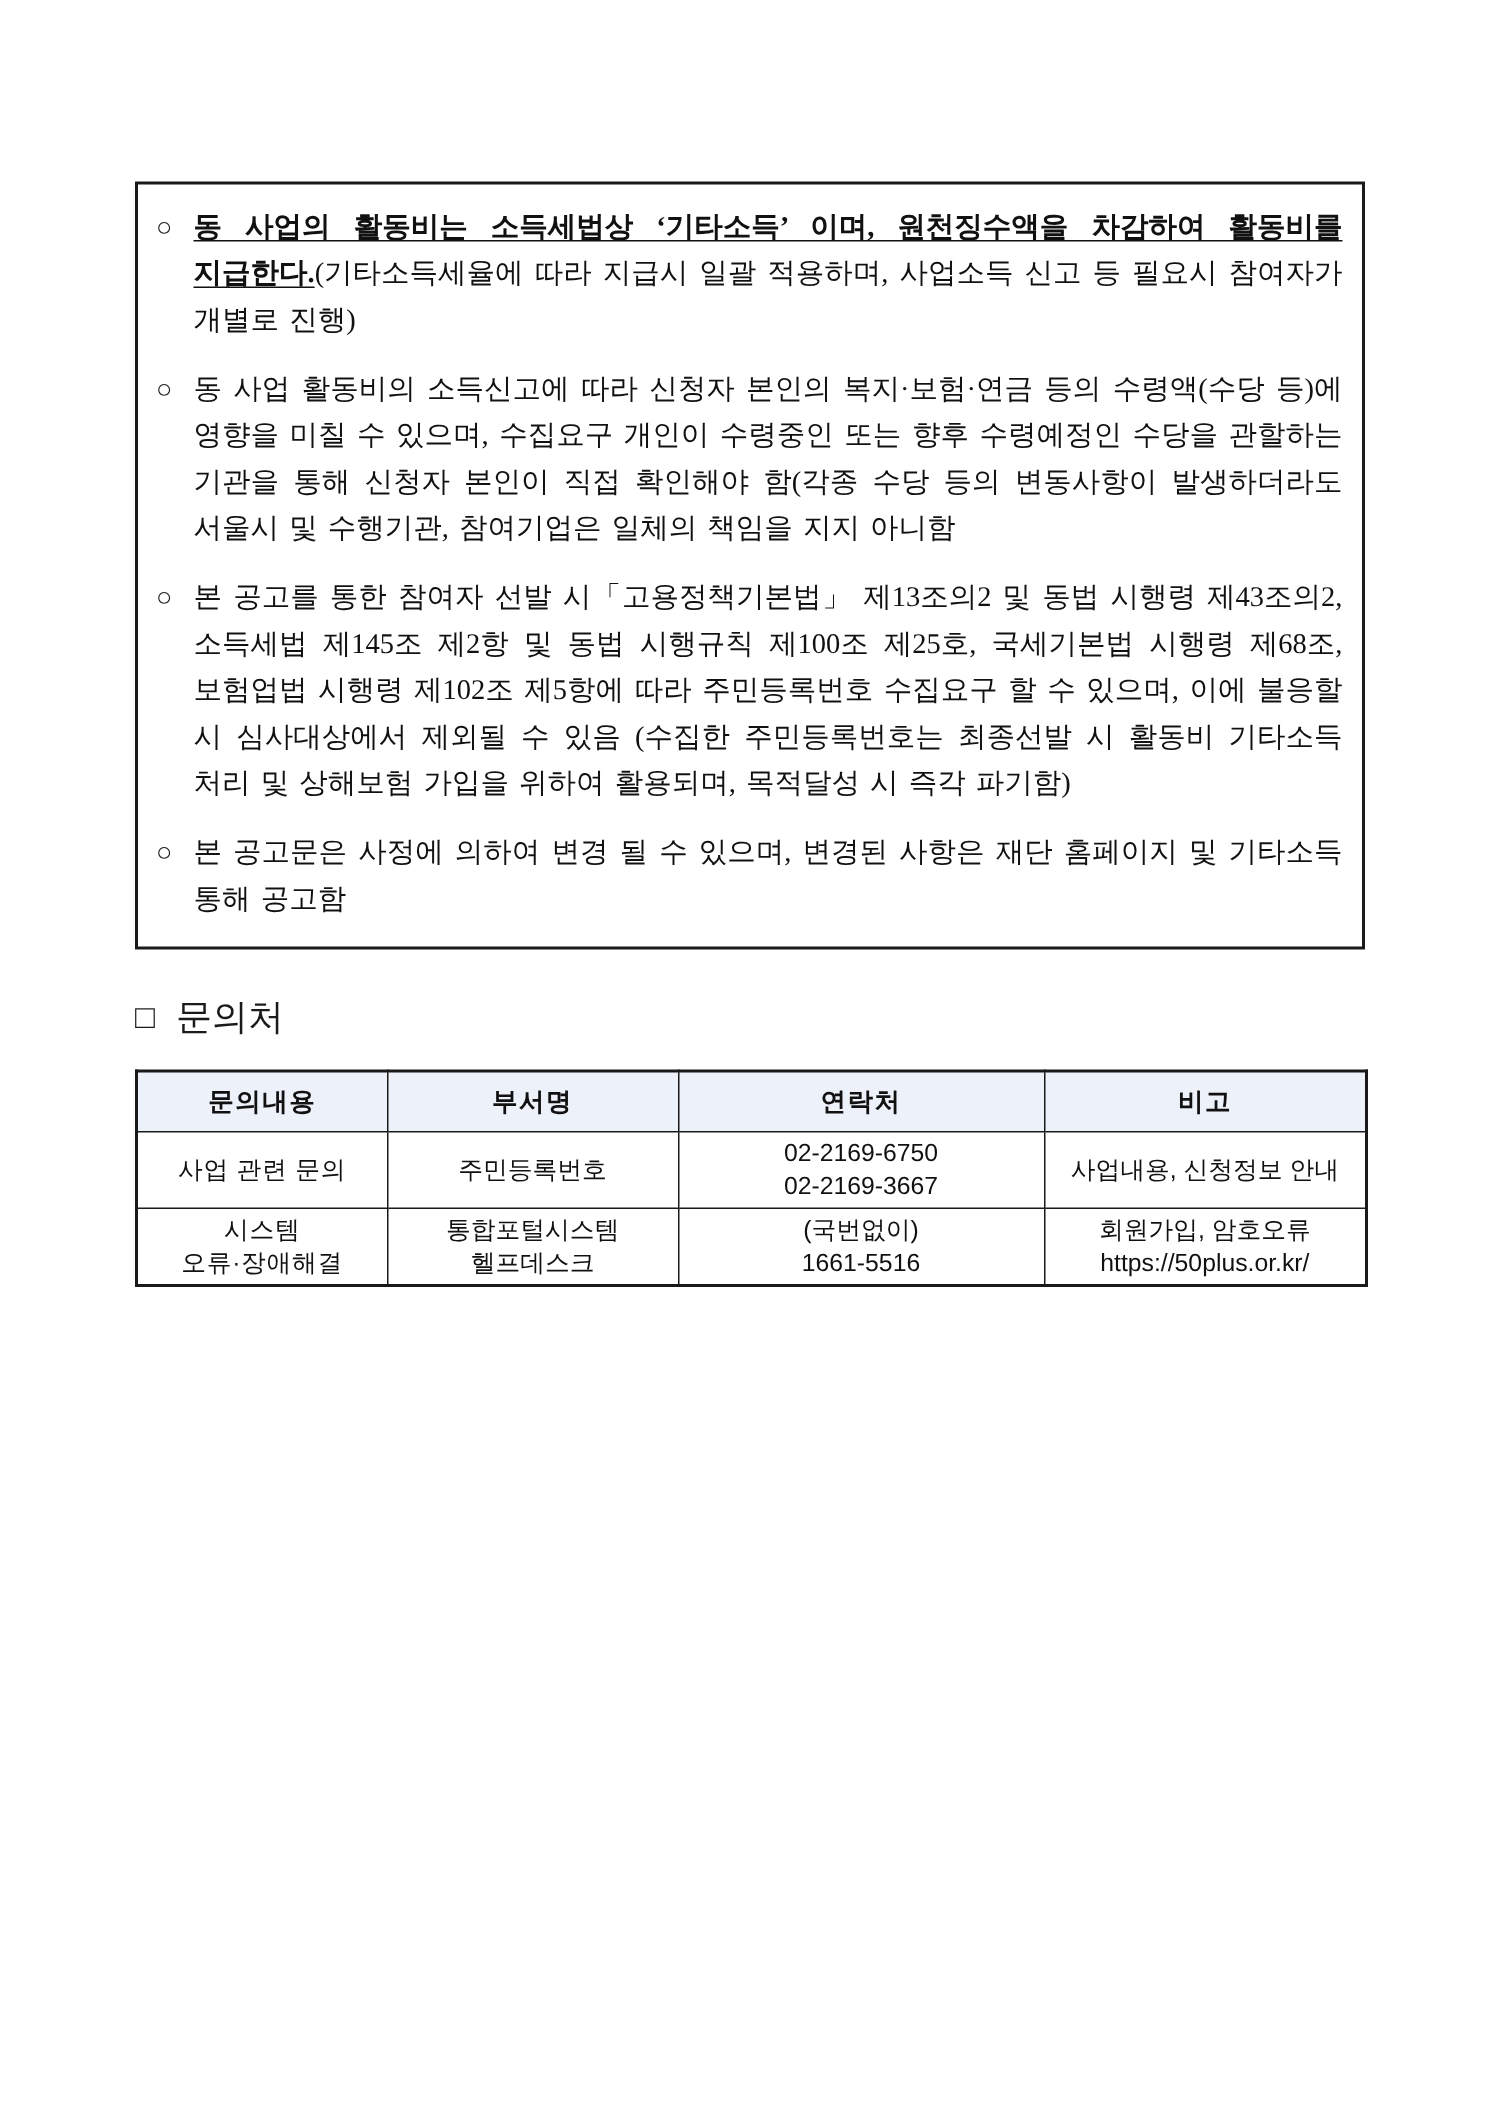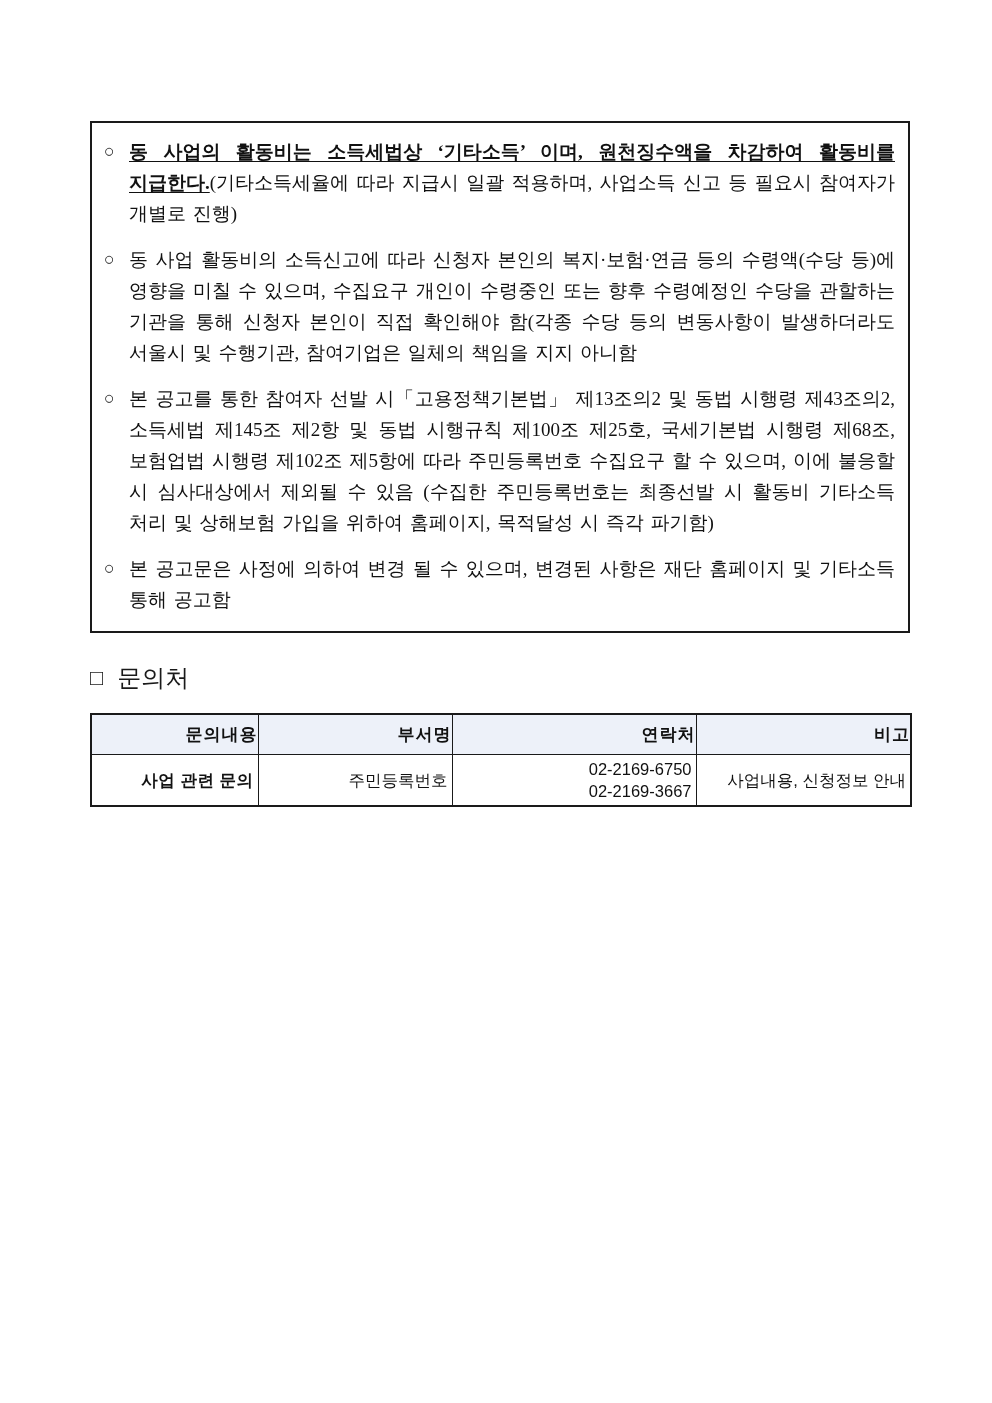--- a/index.html
+++ b/index.html
@@ -68,38 +68,38 @@
   .contact-table {
     margin-top: 19px;
     width: 820px;
     border-collapse: collapse;
     table-layout: fixed;
     font-family: "Liberation Sans", "DejaVu Sans", sans-serif;
     border: 2px solid #1a1a1a;
   }
   .contact-table th, .contact-table td {
     border: 1px solid #1a1a1a;
-    text-align: right;
+    text-align: center;
     vertical-align: middle;
     color: #111111;
   }
   .contact-table th {
     background: #edf1f9;
     font-size: 17px;
     font-weight: bold;
     height: 40px;
     letter-spacing: 1px;
   }
   .contact-table td {
     font-size: 16.5px;
     line-height: 22px;
     padding: 3px 4px;
     height: 48px;
   }
-  .contact-table td.cat { font-weight: bold; letter-spacing: 0.5px; }
+  .contact-table td.cat { font-weight: normal; letter-spacing: 0.5px; }
   .cell-line { display: block; }
 </style>
 </head>
 <body>
 
 <div class="page">
 
   <div class="notice-box">
 
     <div class="bullet">
@@ -107,21 +107,21 @@
       <div class="btext"><span class="bold-underline">동 사업의 활동비는 소득세법상 ‘기타소득’ 이며, 원천징수액을 차감하여 활동비를 지급한다.</span><span>(기타소득세율에 따라 지급시 일괄 적용하며, 사업소득 신고 등 필요시 참여자가 개별로 진행)</span></div>
     </div>
 
     <div class="bullet">
       <span class="marker">○</span>
       <div class="btext">동 사업 활동비의 소득신고에 따라 신청자 본인의 복지·보험·연금 등의 수령액(수당 등)에 영향을 미칠 수 있으며, 수집요구 개인이 수령중인 또는 향후 수령예정인 수당을 관할하는 기관을 통해 신청자 본인이 직접 확인해야 함(각종 수당 등의 변동사항이 발생하더라도 서울시 및 수행기관, 참여기업은 일체의 책임을 지지 아니함</div>
     </div>
 
     <div class="bullet">
       <span class="marker">○</span>
-      <div class="btext">본 공고를 통한 참여자 선발 시「고용정책기본법」 제13조의2 및 동법 시행령 제43조의2, 소득세법 제145조 제2항 및 동법 시행규칙 제100조 제25호, 국세기본법 시행령 제68조, 보험업법 시행령 제102조 제5항에 따라 주민등록번호 수집요구 할 수 있으며, 이에 불응할 시 심사대상에서 제외될 수 있음 (수집한 주민등록번호는 최종선발 시 활동비 기타소득 처리 및 상해보험 가입을 위하여 홈페이지, 목적달성 시 즉각 파기함)</div>
+      <div class="btext">본 공고를 통한 참여자 선발 시「고용정책기본법」 제13조의2 및 동법 시행령 제43조의2, 소득세법 제145조 제2항 및 동법 시행규칙 제100조 제25호, 국세기본법 시행령 제68조, 보험업법 시행령 제102조 제5항에 따라 주민등록번호 수집요구 할 수 있으며, 이에 불응할 시 심사대상에서 제외될 수 있음 (수집한 주민등록번호는 최종선발 시 활동비 기타소득 처리 및 상해보험 가입을 위하여 활용되며, 목적달성 시 즉각 파기함)</div>
     </div>
 
     <div class="bullet">
       <span class="marker">○</span>
       <div class="btext">본 공고문은 사정에 의하여 변경 될 수 있으며, 변경된 사항은 재단 홈페이지 및 기타소득 통해 공고함</div>
     </div>
 
   </div>
 
   <div class="section-heading">
@@ -153,16 +153,34 @@
           <span class="cell-line">주민등록번호</span>
         </td>
         <td>
           <span class="cell-line">02-2169-6750</span>
           <span class="cell-line">02-2169-3667</span>
         </td>
         <td>
           <span class="cell-line">사업내용, 신청정보 안내</span>
         </td>
       </tr>
+      <tr>
+        <td class="cat">
+          <span class="cell-line">시스템</span>
+          <span class="cell-line">오류·장애해결</span>
+        </td>
+        <td>
+          <span class="cell-line">통합포털시스템</span>
+          <span class="cell-line">헬프데스크</span>
+        </td>
+        <td>
+          <span class="cell-line">(국번없이)</span>
+          <span class="cell-line">1661-5516</span>
+        </td>
+        <td>
+          <span class="cell-line">회원가입, 암호오류</span>
+          <span class="cell-line">https://50plus.or.kr/</span>
+        </td>
+      </tr>
     </tbody>
   </table>
 
 </div>
 
 </body></html>

